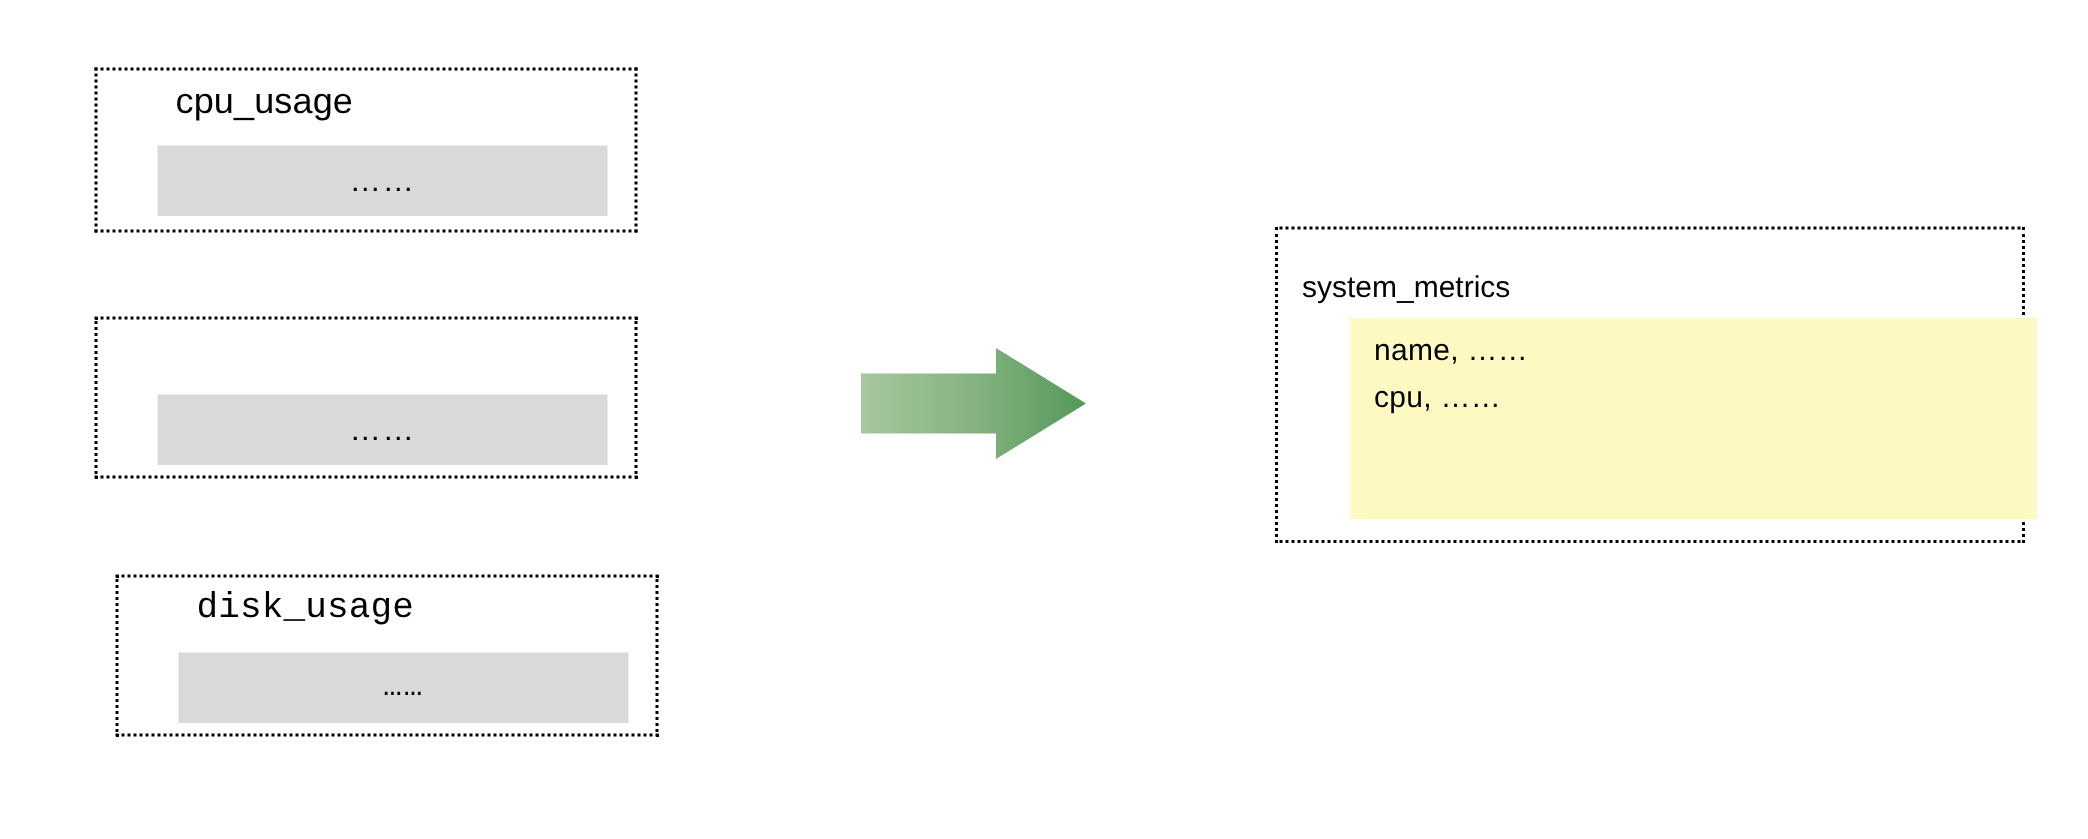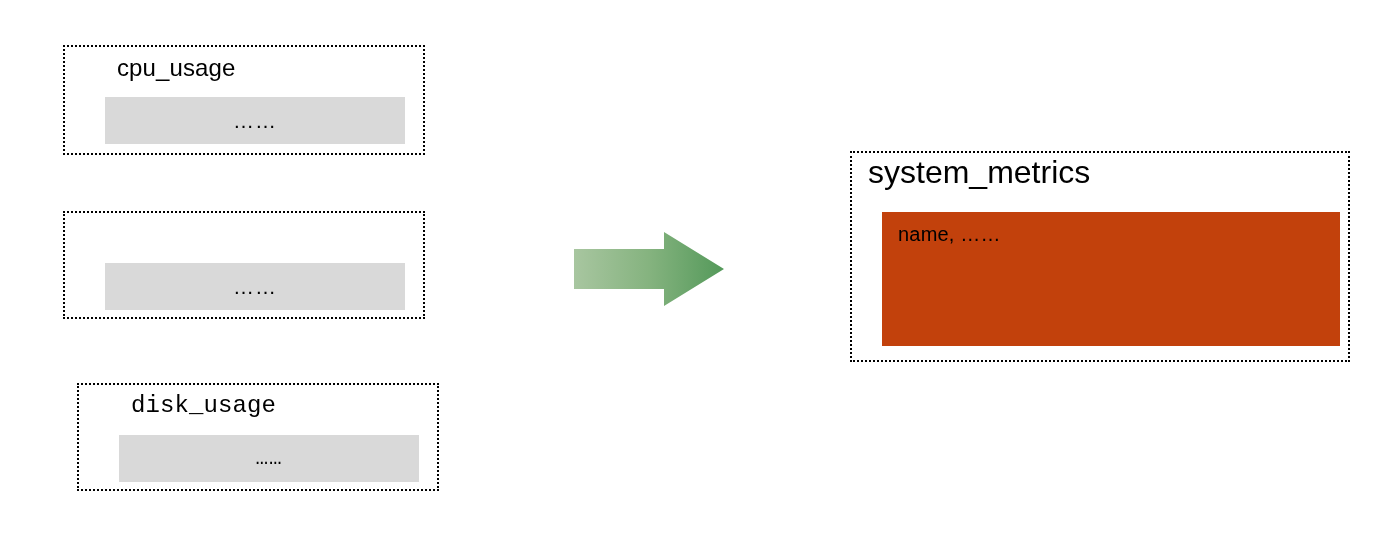--- a/index.html
+++ b/index.html
@@ -81,32 +81,32 @@
     left: 850px;
     top: 151px;
     width: 500px;
     height: 211px;
     border: 2px dotted #000000;
     background: #ffffff;
   }
   .target-title {
     position: absolute;
     left: 16px;
-    top: 4px;
-    font-size: 32px;
+    top: 24px;
+    font-size: 20px;
     line-height: 30px;
     white-space: nowrap;
   }
   .target-body {
     position: absolute;
-    left: 30px;
+    left: 48px;
     top: 59px;
     width: 458px;
     height: 134px;
-    background: #c2410c;
+    background: #fef9c3;
   }
   .field-list {
     position: absolute;
     left: 16px;
     top: 7px;
     margin: 0;
     padding: 0;
     list-style: none;
   }
   .field-row {
@@ -152,17 +152,18 @@
       </defs>
       <polygon points="2,19 92,19 92,2 152,39 92,76 92,59 2,59" fill="url(#arrowGrad)"></polygon>
     </svg>
   </div>
 
   <div class="target-box">
     <div class="target-title">system_metrics</div>
     <div class="target-body">
       <ul class="field-list">
         <li class="field-row">name, ……</li>
+        <li class="field-row">cpu, ……</li>
       </ul>
     </div>
   </div>
 
 </div>
 
 </body></html>

